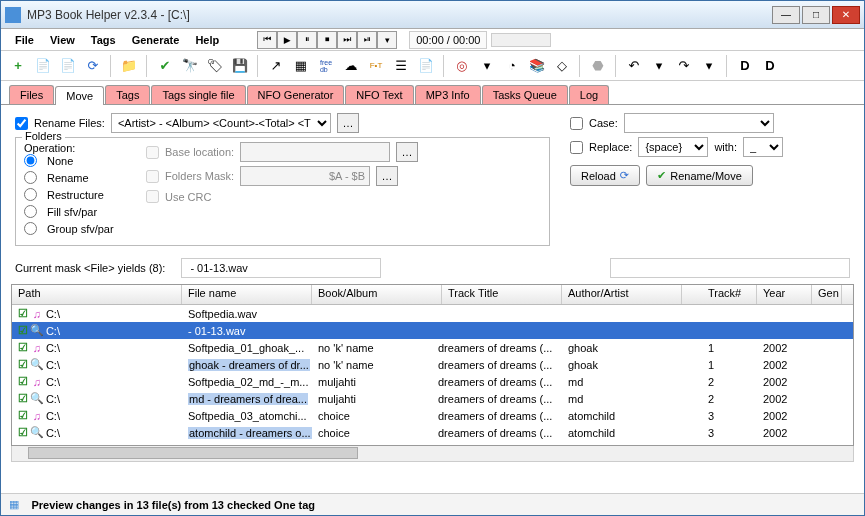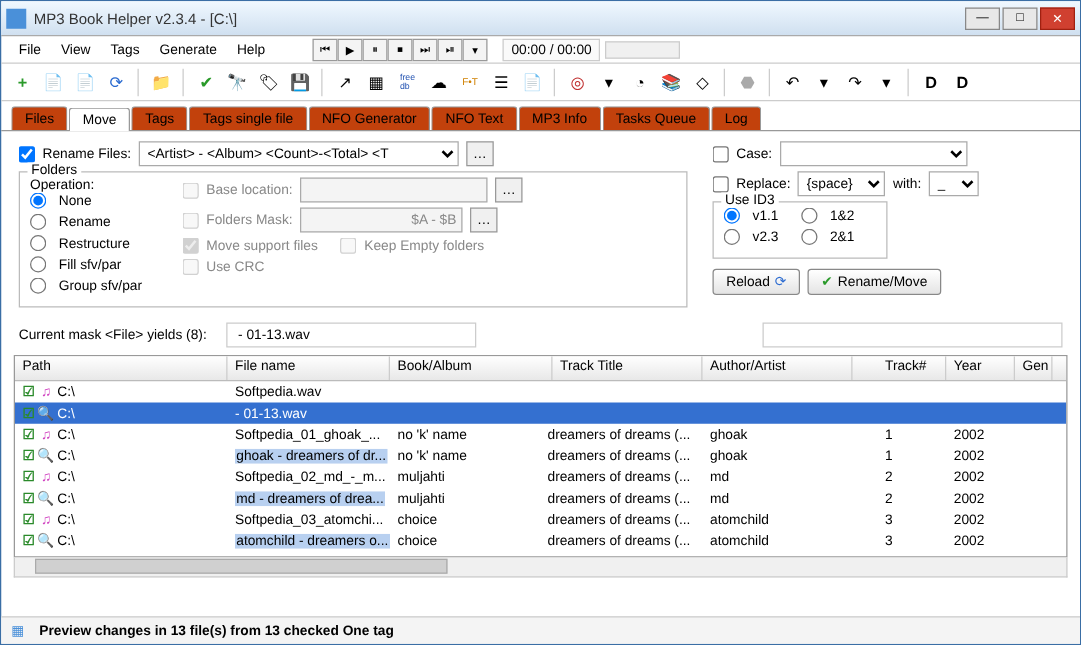--- a/index.html
+++ b/index.html
@@ -5,30 +5,30 @@
 * { box-sizing: border-box; margin: 0; padding: 0; font-family: Tahoma, sans-serif; font-size: 11px; }
 body { background: #d4e4f7; user-select: none; }
 .window { width: 865px; height: 516px; background: #fff; border: 1px solid #3a6ea5; position: relative; }
 .titlebar { height: 28px; background: linear-gradient(#f0f8ff, #d0e0f0); display: flex; align-items: center; padding: 0 4px; border-bottom: 1px solid #aaa; }
 .titlebar .icon { width: 16px; height: 16px; background: #4a90d9; margin-right: 6px; }
 .titlebar .title { flex: 1; color: #333; font-size: 12px; }
 .winbtns { display: flex; gap: 2px; }
 .winbtn { width: 28px; height: 18px; display: flex; align-items: center; justify-content: center; border: 1px solid #888; background: #e8e8e8; font-size: 10px; cursor: pointer; }
 .winbtn.close { background: #d04030; color: #fff; border-color: #a02010; }
 .menubar { height: 22px; display: flex; align-items: center; padding: 0 6px; border-bottom: 1px solid #ccc; }
-.menuitem { padding: 2px 8px; cursor: pointer; }
+.menuitem { padding: 2px 8px; cursor: pointer; font-weight: bold; }
 .menubar .player { margin-left: 30px; display: flex; align-items: center; gap: 0; }
 .pbtn { width: 20px; height: 18px; border: 1px solid #999; background: #f4f4f4; display: flex; align-items: center; justify-content: center; font-size: 9px; cursor: pointer; }
 .timedisp { margin-left: 12px; padding: 2px 6px; border: 1px solid #ccc; background: #fafafa; }
 .timebar { width: 60px; height: 14px; border: 1px solid #ccc; margin-left: 4px; background: #f0f0f0; }
 .toolbar { height: 30px; display: flex; align-items: center; padding: 0 6px; gap: 3px; border-bottom: 1px solid #ccc; }
 .tbtn { width: 22px; height: 22px; display: flex; align-items: center; justify-content: center; cursor: pointer; font-size: 13px; }
 .tsep { width: 2px; height: 22px; border-left: 1px solid #ccc; margin: 0 3px; }
 .tabbar { display: flex; height: 24px; padding: 0 8px; border-bottom: 1px solid #999; align-items: flex-end; }
-.tab { padding: 3px 10px; border: 1px solid #999; border-bottom: none; background: #c2410c; margin-right: 1px; cursor: pointer; border-radius: 3px 3px 0 0; }
+.tab { padding: 3px 10px; border: 1px solid #999; border-bottom: none; background: #fca5a5; margin-right: 1px; cursor: pointer; border-radius: 3px 3px 0 0; }
 .tab.active { background: #fff; position: relative; top: 1px; }
 .panel { padding: 8px 14px; display: flex; gap: 20px; }
 .panel-left { flex: 1; }
 .panel-right { width: 280px; }
 .row { display: flex; align-items: center; gap: 6px; margin-bottom: 4px; }
 .chk { width: 13px; height: 13px; }
 .fieldset { border: 1px solid #bbb; padding: 4px 8px 6px; margin-top: 4px; position: relative; }
 .fieldset .legend { position: absolute; top: -8px; left: 6px; background: #fff; padding: 0 3px; font-size: 11px; }
 .radio { margin-right: 4px; }
 .txtinput { border: 1px solid #aaa; padding: 2px 4px; height: 20px; background: #fff; text-align: right; }
@@ -138,21 +138,21 @@
     <div class="tab">MP3 Info</div>
     <div class="tab">Tasks Queue</div>
     <div class="tab">Log</div>
   </div>
 
   <div class="panel">
     <div class="panel-left">
       <div class="row">
         <input type="checkbox" class="chk" checked="" style="">
         <span>Rename Files:</span>
-        <select class="selinput" style="width:256px"><option>&lt;Artist&gt; - &lt;Album&gt; &lt;Count&gt;-&lt;Total&gt; &lt;T</option></select>
+        <select class="selinput" style="width:220px"><option>&lt;Artist&gt; - &lt;Album&gt; &lt;Count&gt;-&lt;Total&gt; &lt;T</option></select>
         <div class="smbtn">…</div>
       </div>
       <div class="fieldset">
         <div class="legend">Folders</div>
         <div style="display:flex;gap:12px">
           <div style="width:110px">
             <div>Operation:</div>
             <div class="row">
                 <input type="radio" class="radio" checked="" style="">
                 <span>None</span>
@@ -180,21 +180,20 @@
                 <span style="color:#888">Base location:</span>
                 <input class="txtinput" disabled="" style="width: 150px;">
                 <div class="smbtn">…</div>
               </div>
             <div class="row">
                 <input type="checkbox" class="chk" disabled="" style="">
                 <span style="color:#888">Folders Mask:</span>
                 <input class="txtinput" disabled="" style="width: 130px;" value="$A - $B">
                 <div class="smbtn">…</div>
               </div>
-            <div class="row"><input type="checkbox" class="chk" checked="" disabled="" style=""><span style="color:#888">Move support files</span>&nbsp;&nbsp;<input type="checkbox" class="chk" disabled="" style=""><span style="color:#888">Keep Empty folders</span></div>
             <div class="row">
                 <input type="checkbox" class="chk" disabled="" style="">
                 <span style="color:#888">Use CRC</span>
               </div>
           </div>
         </div>
       </div>
     </div>
     <div class="panel-right">
       <div class="row">
@@ -202,25 +201,20 @@
           <span>Case:</span>
           <select class="selinput" style="width:150px"></select>
         </div>
       <div class="row">
           <input type="checkbox" class="chk" style="">
           <span>Replace:</span>
           <select class="selinput" style="width:70px"><option>{space}</option></select>
           <span>with:</span>
           <select class="selinput" style="width:40px"><option>_</option></select>
         </div>
-      <div class="fieldset" style="width:140px">
-        <div class="legend">Use ID3</div>
-        <div class="row"><input type="radio" class="radio" checked="" style=""><span>v1.1</span>&nbsp;&nbsp;<input type="radio" class="radio" style=""><span>1&amp;2</span></div>
-        <div class="row"><input type="radio" class="radio" style=""><span>v2.3</span>&nbsp;&nbsp;<input type="radio" class="radio" style=""><span>2&amp;1</span></div>
-      </div>
       <div class="row" style="margin-top:8px">
         <div class="btn">
             <span>Reload</span>
             <span style="color:#2a6ad0">⟳</span>
           </div>
         <div class="btn">
             <span style="color:#2a9a2a">✔</span>
             <span>Rename/Move</span>
           </div>
       </div>

